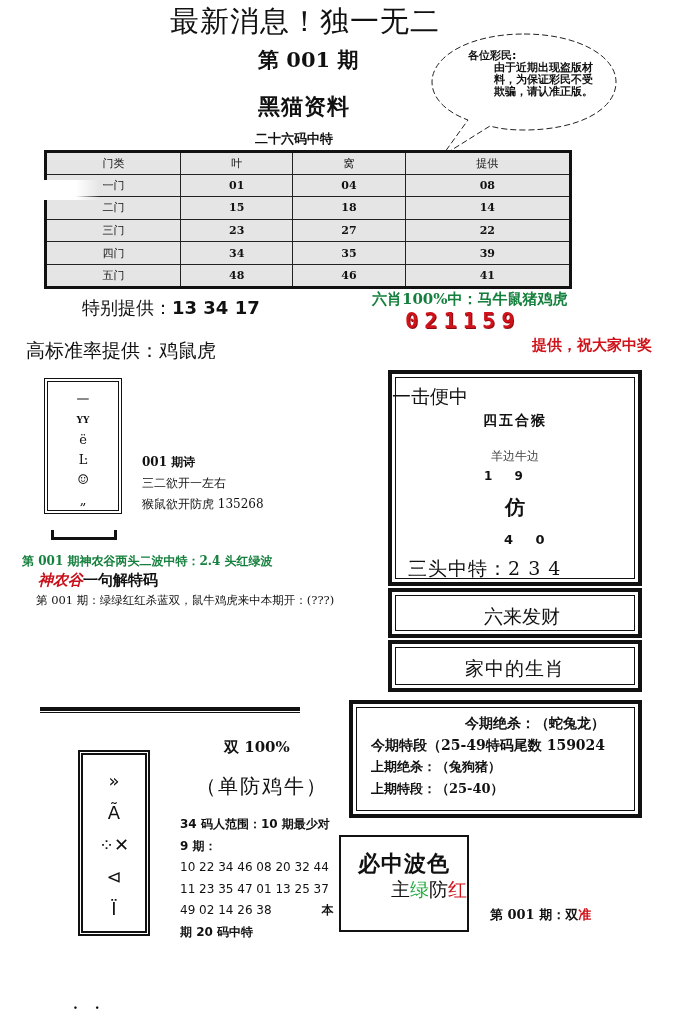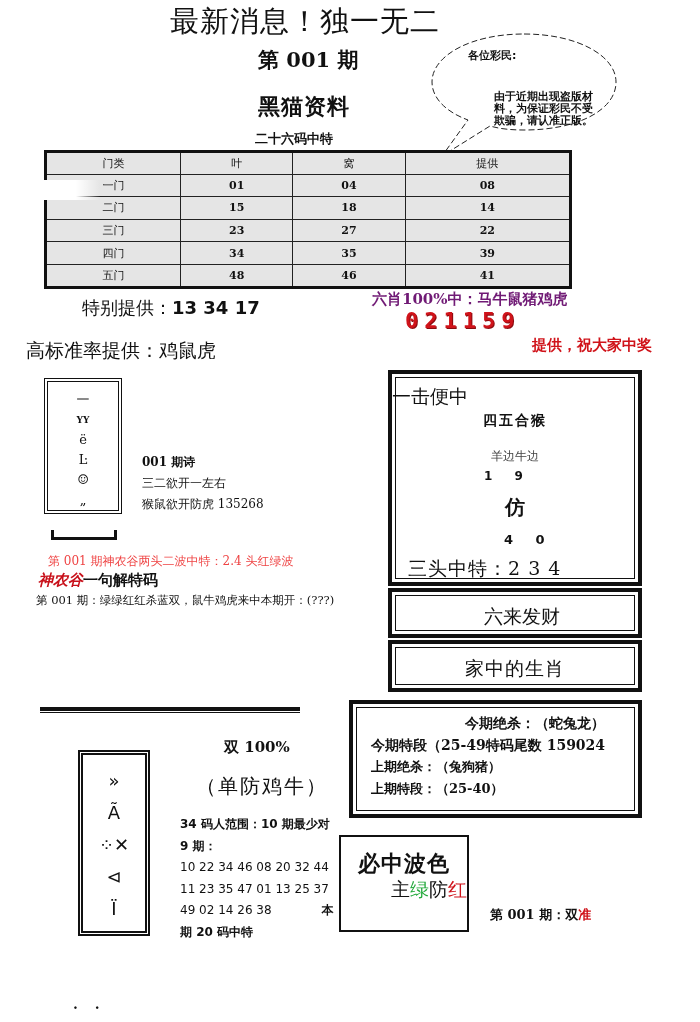--- a/index.html
+++ b/index.html
@@ -11,47 +11,47 @@
     
     #headline { left: 170px; top: 2px; font-size: 29px; letter-spacing: 1px; white-space: nowrap; }
     #issue { left: 258px; top: 46px; font-size: 21px; font-weight: bold; }
     #brand { left: 258px; top: 92px; font-size: 22px; font-weight: bold; letter-spacing: 1px; }
     #table-caption { left: 255px; top: 130px; font-size: 13px; font-weight: bold; }
 
     
     #bubble { left: 428px; top: 30px; width: 192px; height: 102px; }
     #bubble svg { position: absolute; left: 0; top: 0; }
     #bubble-text { position: absolute; left: 40px; top: 20px; width: 130px; font-size: 11px; font-weight: bold; line-height: 12px; font-family: "DejaVu Sans", sans-serif; }
-    #bubble-text .indent { padding-left: 26px; margin-top: 29px; }
+    #bubble-text .indent { padding-left: 26px; }
 
     
     #number-table { left: 44px; top: 150px; width: 528px; border-collapse: collapse; border: 3px solid #111; background: #e5e5e5; }
     #number-table td { border: 1px solid #222; height: 22.6px; text-align: center; font-size: 11px; font-weight: bold; font-family: "DejaVu Serif", serif; }
     #number-table tr:first-child td { font-weight: normal; }
     #number-table td:first-child { width: 135px; font-weight: normal; }
     #table-fade { left: 40px; top: 180px; width: 60px; height: 20px; background: linear-gradient(to right, #fff 60%, rgba(255,255,255,0)); }
 
     
     #special { left: 82px; top: 296px; font-size: 18px; font-family: "DejaVu Sans", sans-serif; }
     #special b { font-weight: bold; }
     #high-rate { left: 26px; top: 338px; font-size: 19px; font-family: "DejaVu Sans", sans-serif; }
 
-    #big-zodiac { left: 372px; top: 290px; font-size: 15px; font-weight: bold; color: #701a75; white-space: nowrap; }
+    #big-zodiac { left: 372px; top: 290px; font-size: 15px; font-weight: bold; color: #15803d; white-space: nowrap; }
     #big-numbers { left: 405px; top: 308px; font-size: 22px; font-weight: bold; color: #d0131a; letter-spacing: 6px; font-family: "DejaVu Sans Mono", monospace; text-shadow: 1px 1px 0 #8a0b0f; }
     #wish { left: 532px; top: 336px; font-size: 15px; font-weight: bold; color: #d0131a; white-space: nowrap; }
 
     
     #poem-box { left: 44px; top: 378px; width: 78px; height: 136px; border: 3px double #111; border-width: 4px; border-style: double; }
     #poem-glyphs { position: absolute; left: 0; top: 8px; width: 100%; text-align: center; font-size: 13px; line-height: 20px; }
     #poem-box-bottom { left: 51px; top: 530px; width: 66px; height: 10px; border: 3px solid #111; border-top: none; }
     #poem-text { left: 142px; top: 452px; font-size: 12px; line-height: 21px; }
     #poem-text .t1 { font-weight: bold; }
 
     
-    #shennong-title { left: 48px; top: 553px; font-size: 12px; font-weight: normal; color: #ef4444; white-space: nowrap; }
+    #shennong-title { left: 22px; top: 553px; font-size: 12px; font-weight: bold; color: #15803d; white-space: nowrap; }
     #shennong-sub { left: 38px; top: 571px; font-size: 15px; font-weight: bold; white-space: nowrap; }
     #shennong-sub .red { color: #c8101a; font-style: italic; }
     #shennong-line { left: 36px; top: 593px; font-size: 11.5px; white-space: nowrap; }
 
     
     .rbox { border: 4px solid #111; outline: 1px solid #111; outline-offset: -8px; background: #fff; }
     #hit-box { left: 388px; top: 370px; width: 254px; height: 216px; }
     #hit-title { position: absolute; left: 0; width: 100%; top: 10px; font-size: 19px; }
     #hit-sub { position: absolute; left: 0; width: 100%; top: 38px; text-align: center; font-size: 14px; font-weight: bold; letter-spacing: 2px; }
     #hit-side { position: absolute; left: 0; width: 100%; top: 74px; text-align: center; font-size: 12px; color: #444; }

